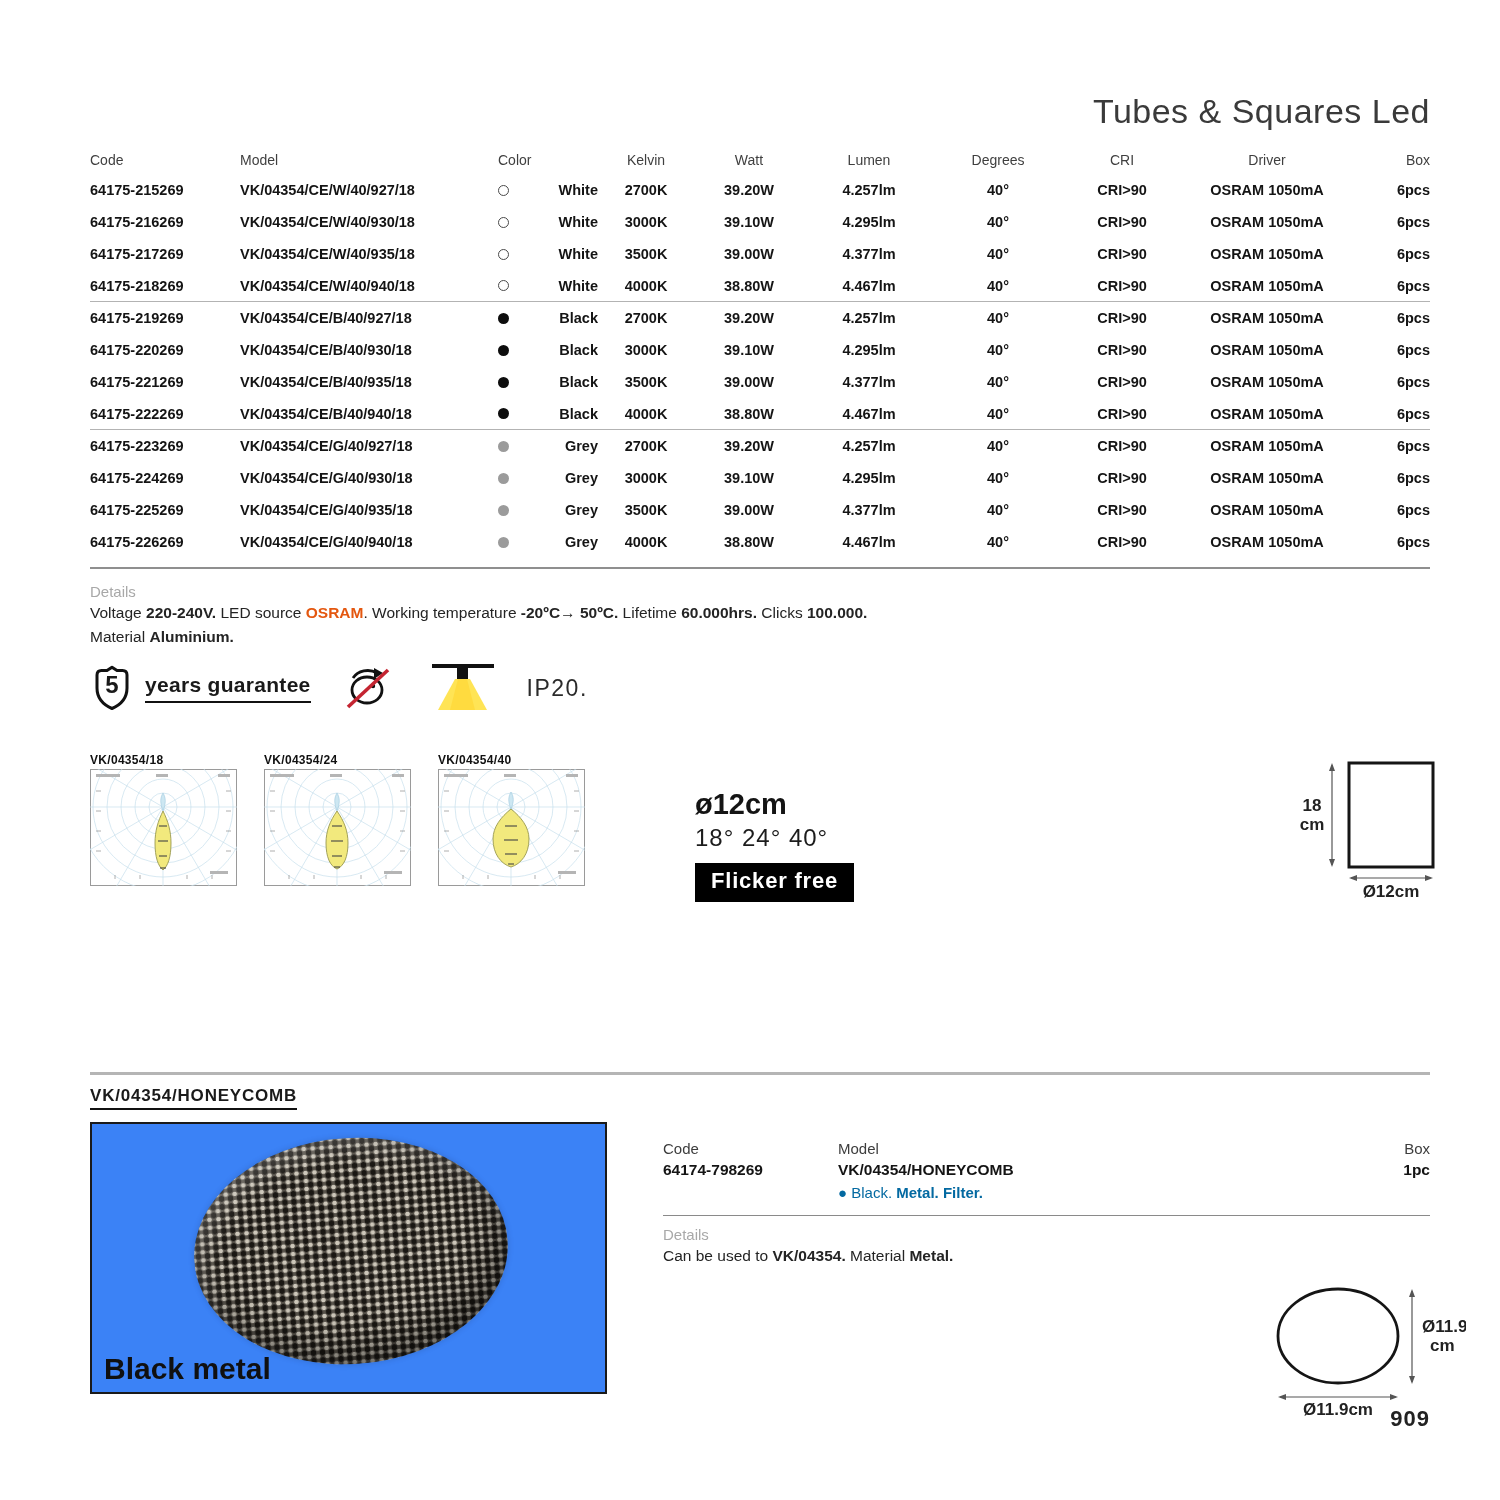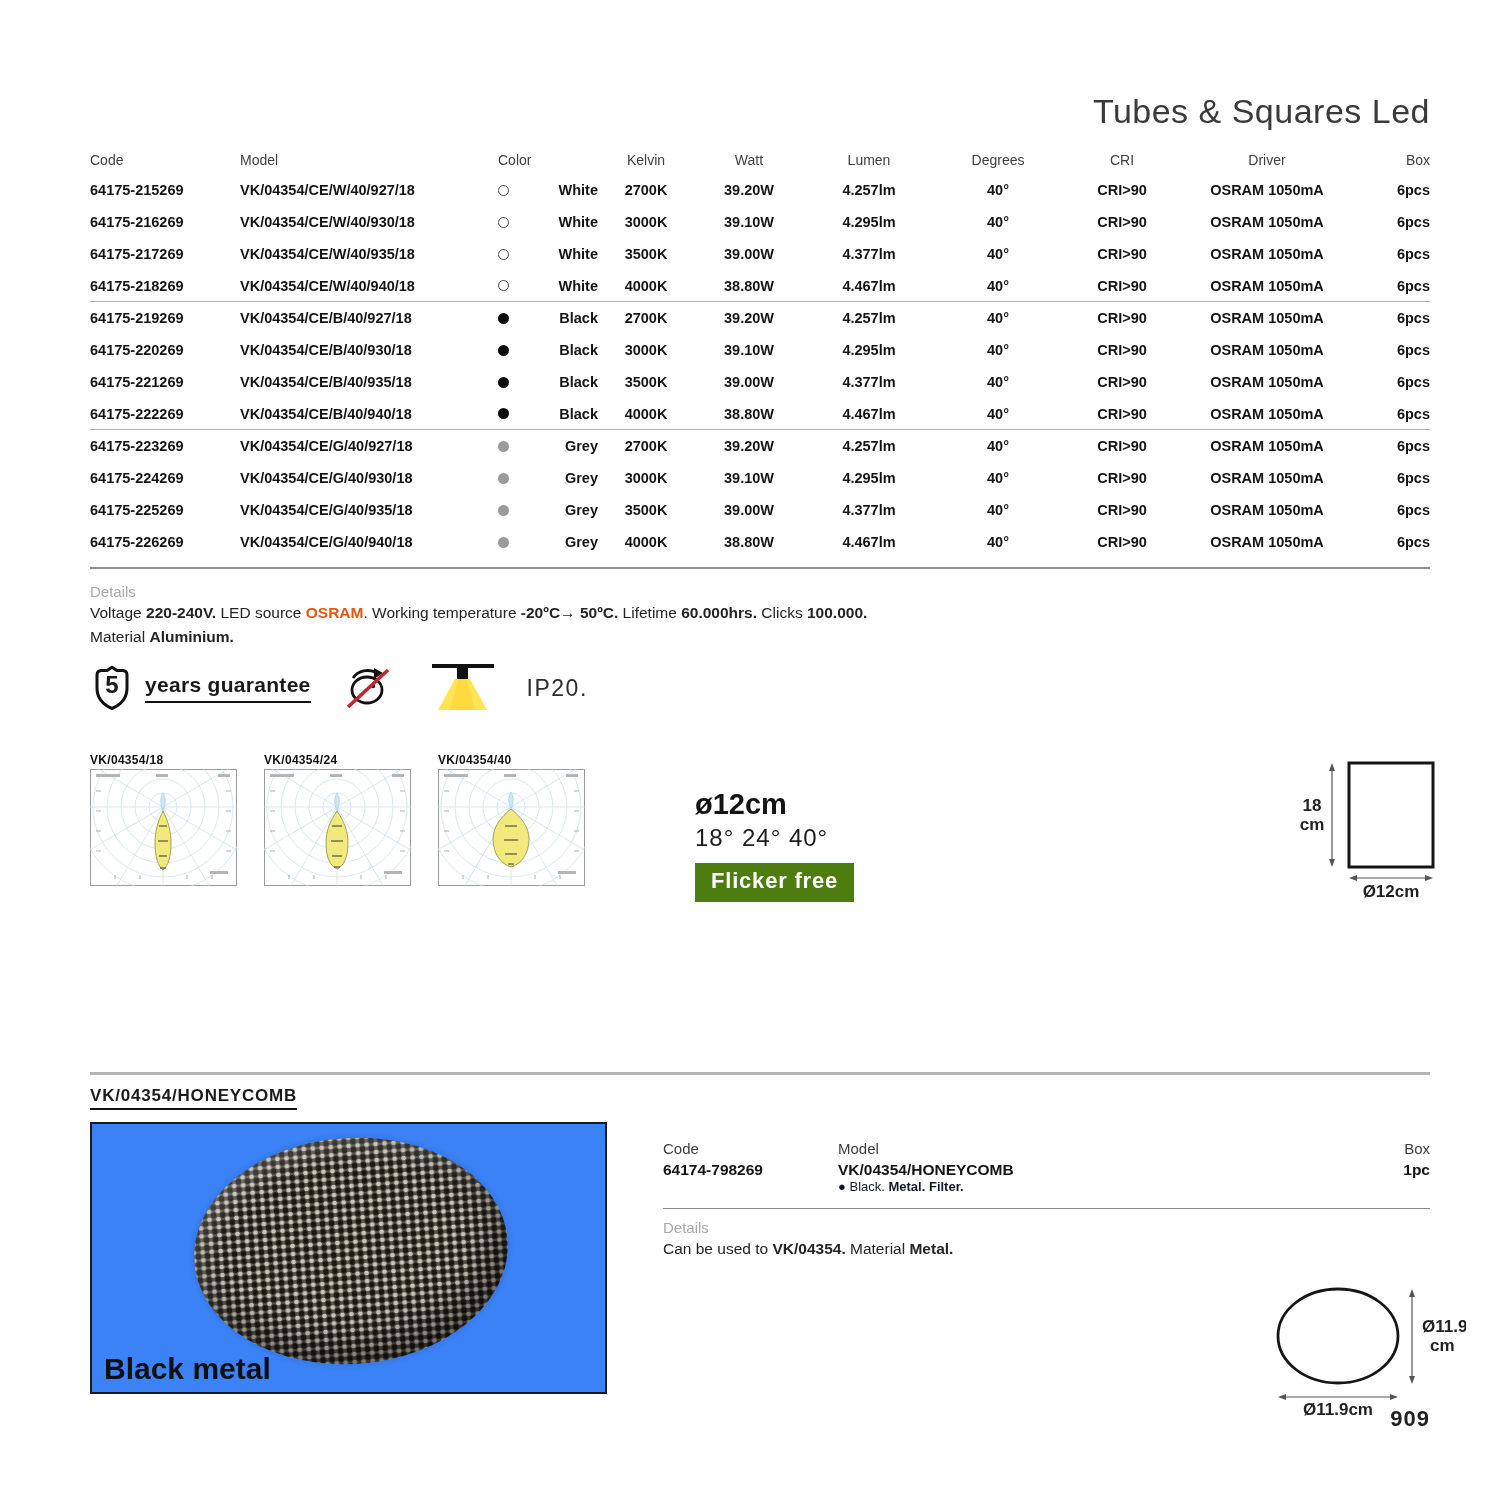--- a/index.html
+++ b/index.html
@@ -49,21 +49,21 @@
   .ip    { margin-left:32px; font-size:23px; font-weight:400; letter-spacing:1.5px; color:#2b2b2b; }
 
   
   .pcards { left:90px; top:753px; display:flex; gap:27px; }
   .pcard-label { font-size:12px; font-weight:700; letter-spacing:.3px; margin-bottom:2px; color:#111; }
 
   
   .spec { left:695px; top:788px; }
   .spec-d { font-size:29px; font-weight:700; color:#141414; }
   .spec-beams { font-size:24px; font-weight:500; letter-spacing:1px; margin-top:3px; color:#1c1c1c; }
-  .badge { display:inline-block; margin-top:11px; background:#4d7c0f; color:#ffffff;
+  .badge { display:inline-block; margin-top:11px; background:#000000; color:#ffffff;
            font-size:22px; font-weight:700; letter-spacing:.8px; padding:5px 16px 8px; }
 
   
   .sqdim { left:1286px; top:757px; }
   .cirdim { left:1256px; top:1276px; }
   .dim-txt { font-size:17px; font-weight:600; fill:#222222; font-family:"Liberation Sans",sans-serif; }
 
   
   .hr2 { left:90px; top:1072px; width:1340px; height:3px; background:#b5b5b5; }
   .hc-title { left:90px; top:1086px; font-size:17px; font-weight:700; letter-spacing:.8px;
@@ -78,21 +78,21 @@
     background-position:0 0, 4.5px 4px;
     box-shadow: inset -10px -16px 34px rgba(0,0,0,.5), inset 8px 10px 22px rgba(255,255,255,.22), 0 0 6px rgba(0,0,0,.15);
     transform:rotate(-4deg);
   }
   .hc-caption { position:absolute; left:12px; bottom:6px; font-size:30px; font-weight:700; color:#101010; }
 
   .hc-info { left:663px; top:1140px; width:767px; }
   .hc-grid { display:grid; grid-template-columns:175px 1fr 90px; }
   .info-label { font-size:15px; color:#3d3d3d; }
   .info-value { font-size:15.5px; font-weight:700; margin-top:4px; color:#141414; }
-  .hc-variant { font-size:13px; color:#0f172a; }
+  .hc-variant { font-size:15px; margin-top:5px; color:#0369a1; }
   .r { text-align:right; }
   .hc-div { margin-top:14px; border-top:1.5px solid #8a8a8a; }
   .hc-details { margin-top:10px; }
 
   .pageno { right:70px; top:1406px; font-size:22px; font-weight:700; letter-spacing:1px; color:#222; }
 </style>
 </head>
 <body>
 
 <div id="page">

